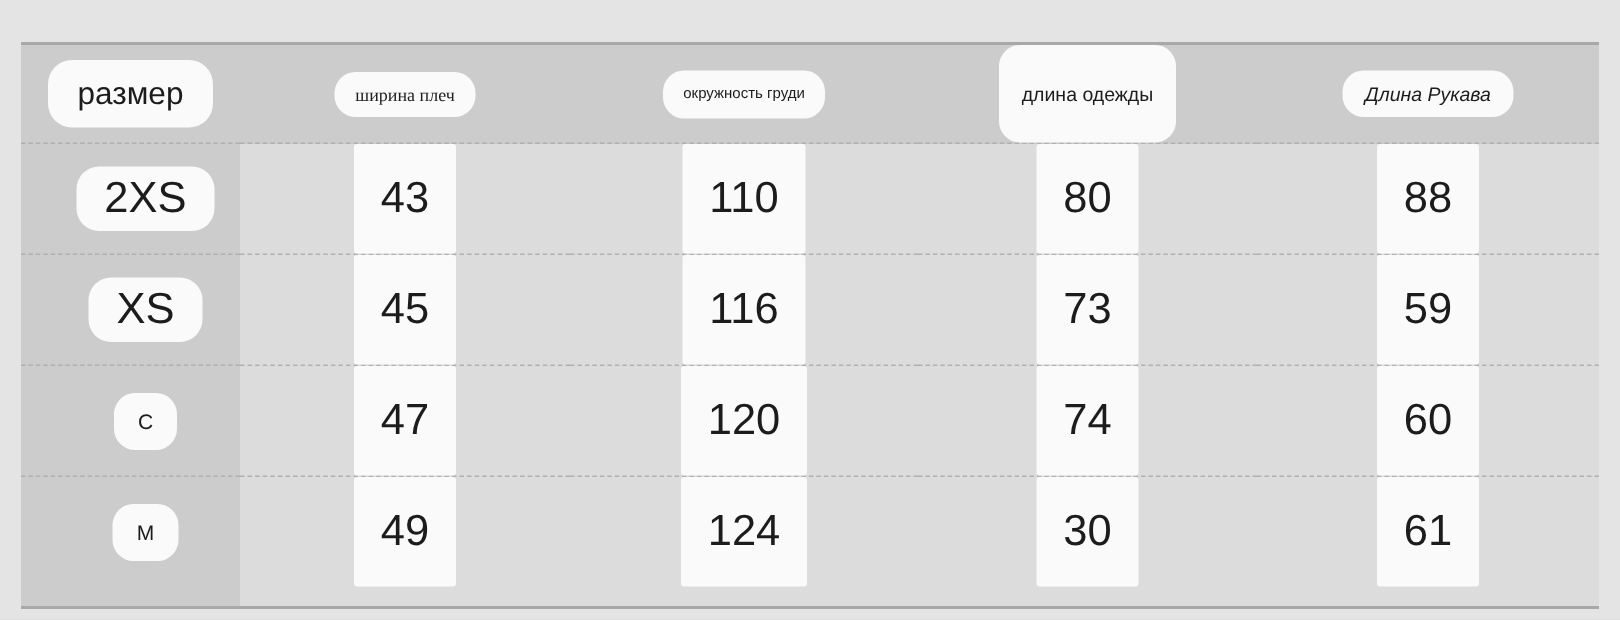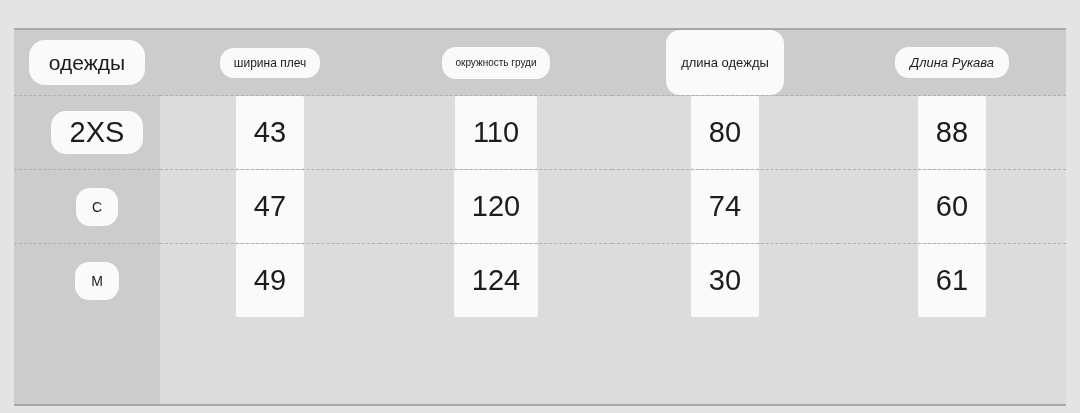--- a/index.html
+++ b/index.html
@@ -82,21 +82,21 @@
     background: #fafafa;
     border-radius: 13px;
     color: #1c1c1c;
     line-height: 1;
     white-space: nowrap;
   }
 
   
   .chip-header { border-radius: 14px; }
   .chip-h-size  { font-size: 21px; padding: 12px 20px; border-radius: 16px; }
-  .chip-h-sm    { font-size: 12px; padding: 9px 14px; }
+  .chip-h-sm    { font-size: 12px; padding: 9px 14px; font-family: Liberation Serif, serif; }
   .chip-h-xs    { font-size: 10px; padding: 11px 13px; text-align: right; }
   .chip-h-md    { font-size: 13px; padding: 26px 15px; }
   .chip-h-md2   { font-size: 13px; padding: 9px 15px; font-style: italic; }
 
   
   .chip-size-lg { font-size: 29px; padding: 7px 19px; border-radius: 15px; }
   .chip-size-sm { font-size: 14px; padding: 12px 16px; border-radius: 14px; }
 
   
   .chip-value { font-size: 29px; padding: 22px 18px; border-radius: 2px; }
@@ -111,21 +111,21 @@
     <colgroup>
       <col class="col-size">
         <col class="col-a">
         <col class="col-b">
         <col class="col-c">
         <col class="col-d">
     </colgroup>
     <thead>
       <tr class="header-row">
         <td>
-          <span class="chip chip-header chip-h-size">одежды</span>
+          <span class="chip chip-header chip-h-size">размер</span>
         </td>
         <td>
           <span class="chip chip-header chip-h-sm">ширина плеч</span>
         </td>
         <td>
           <span class="chip chip-header chip-h-xs">окружность груди</span>
         </td>
         <td>
           <span class="chip chip-header chip-h-md">длина одежды</span>
         </td>
@@ -147,20 +147,37 @@
           <span class="chip chip-value">110</span>
         </td>
         <td>
           <span class="chip chip-value">80</span>
         </td>
         <td>
           <span class="chip chip-value">88</span>
         </td>
       </tr>
 
+      <tr class="body-row">
+        <td class="cell-size">
+          <span class="chip chip-size-lg">XS</span>
+        </td>
+        <td>
+          <span class="chip chip-value">45</span>
+        </td>
+        <td>
+          <span class="chip chip-value">116</span>
+        </td>
+        <td>
+          <span class="chip chip-value">73</span>
+        </td>
+        <td>
+          <span class="chip chip-value">59</span>
+        </td>
+      </tr>
 
       <tr class="body-row">
         <td class="cell-size">
           <span class="chip chip-size-sm">C</span>
         </td>
         <td>
           <span class="chip chip-value">47</span>
         </td>
         <td>
           <span class="chip chip-value">120</span>

